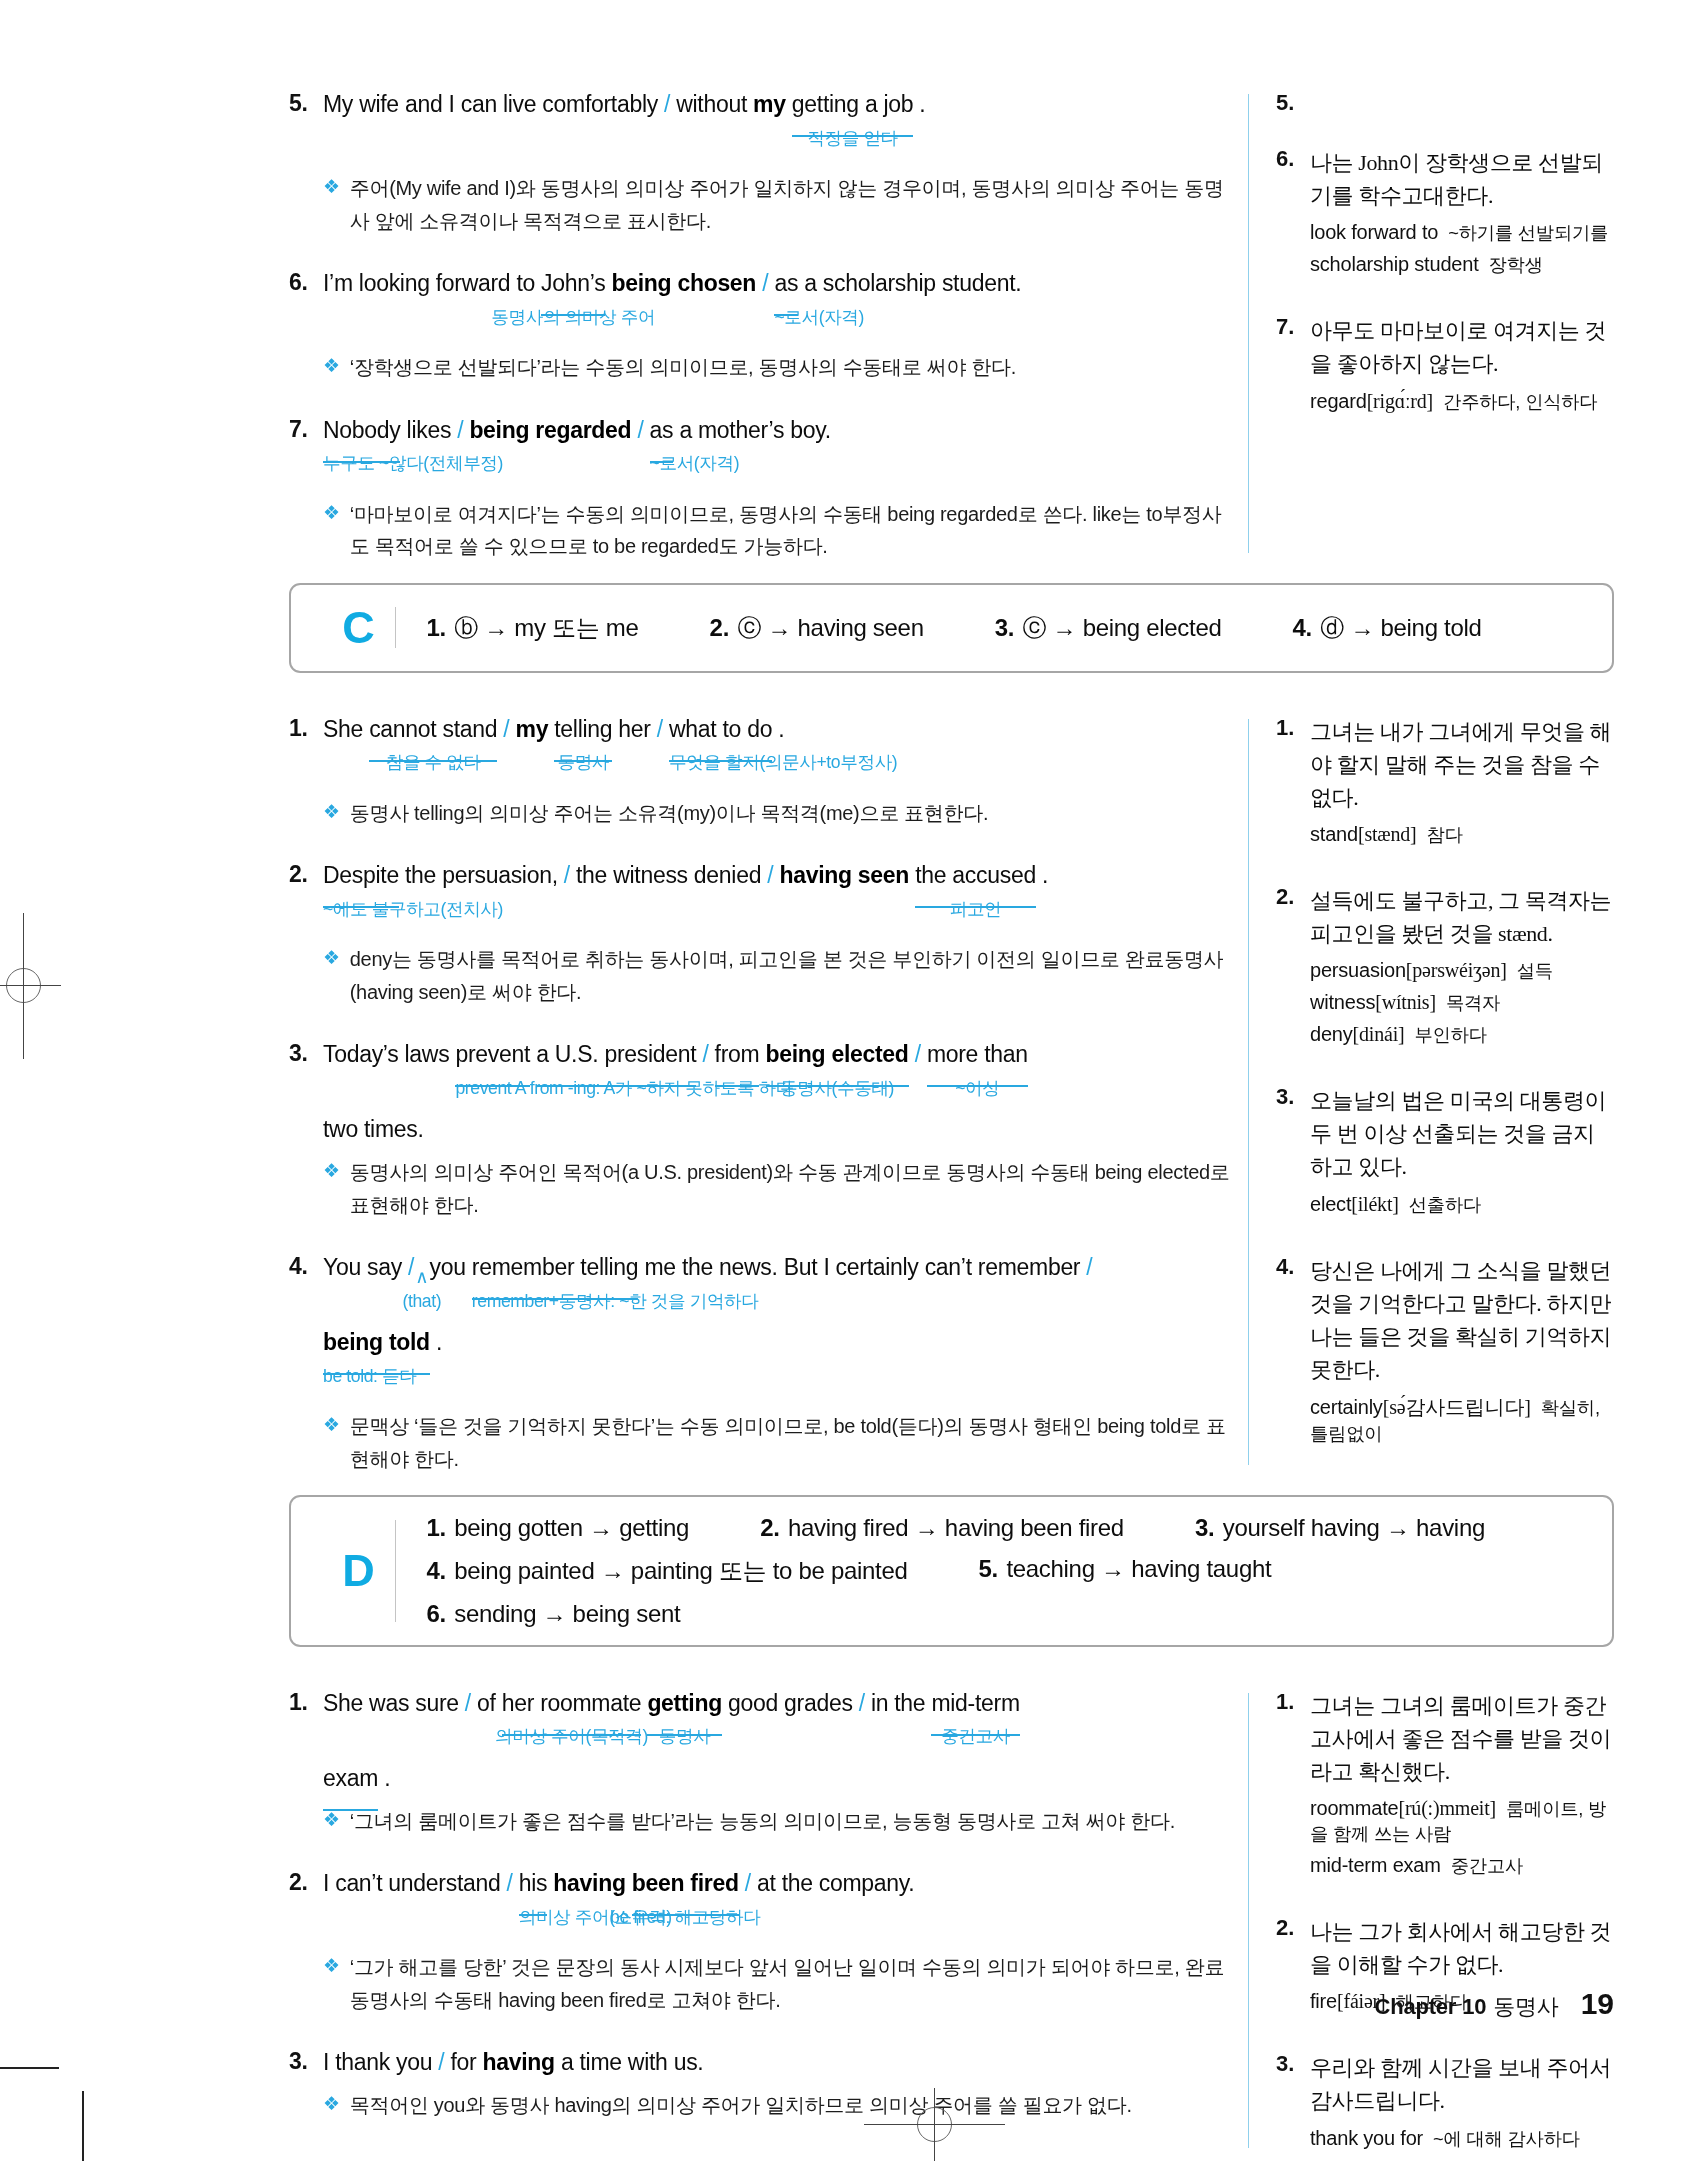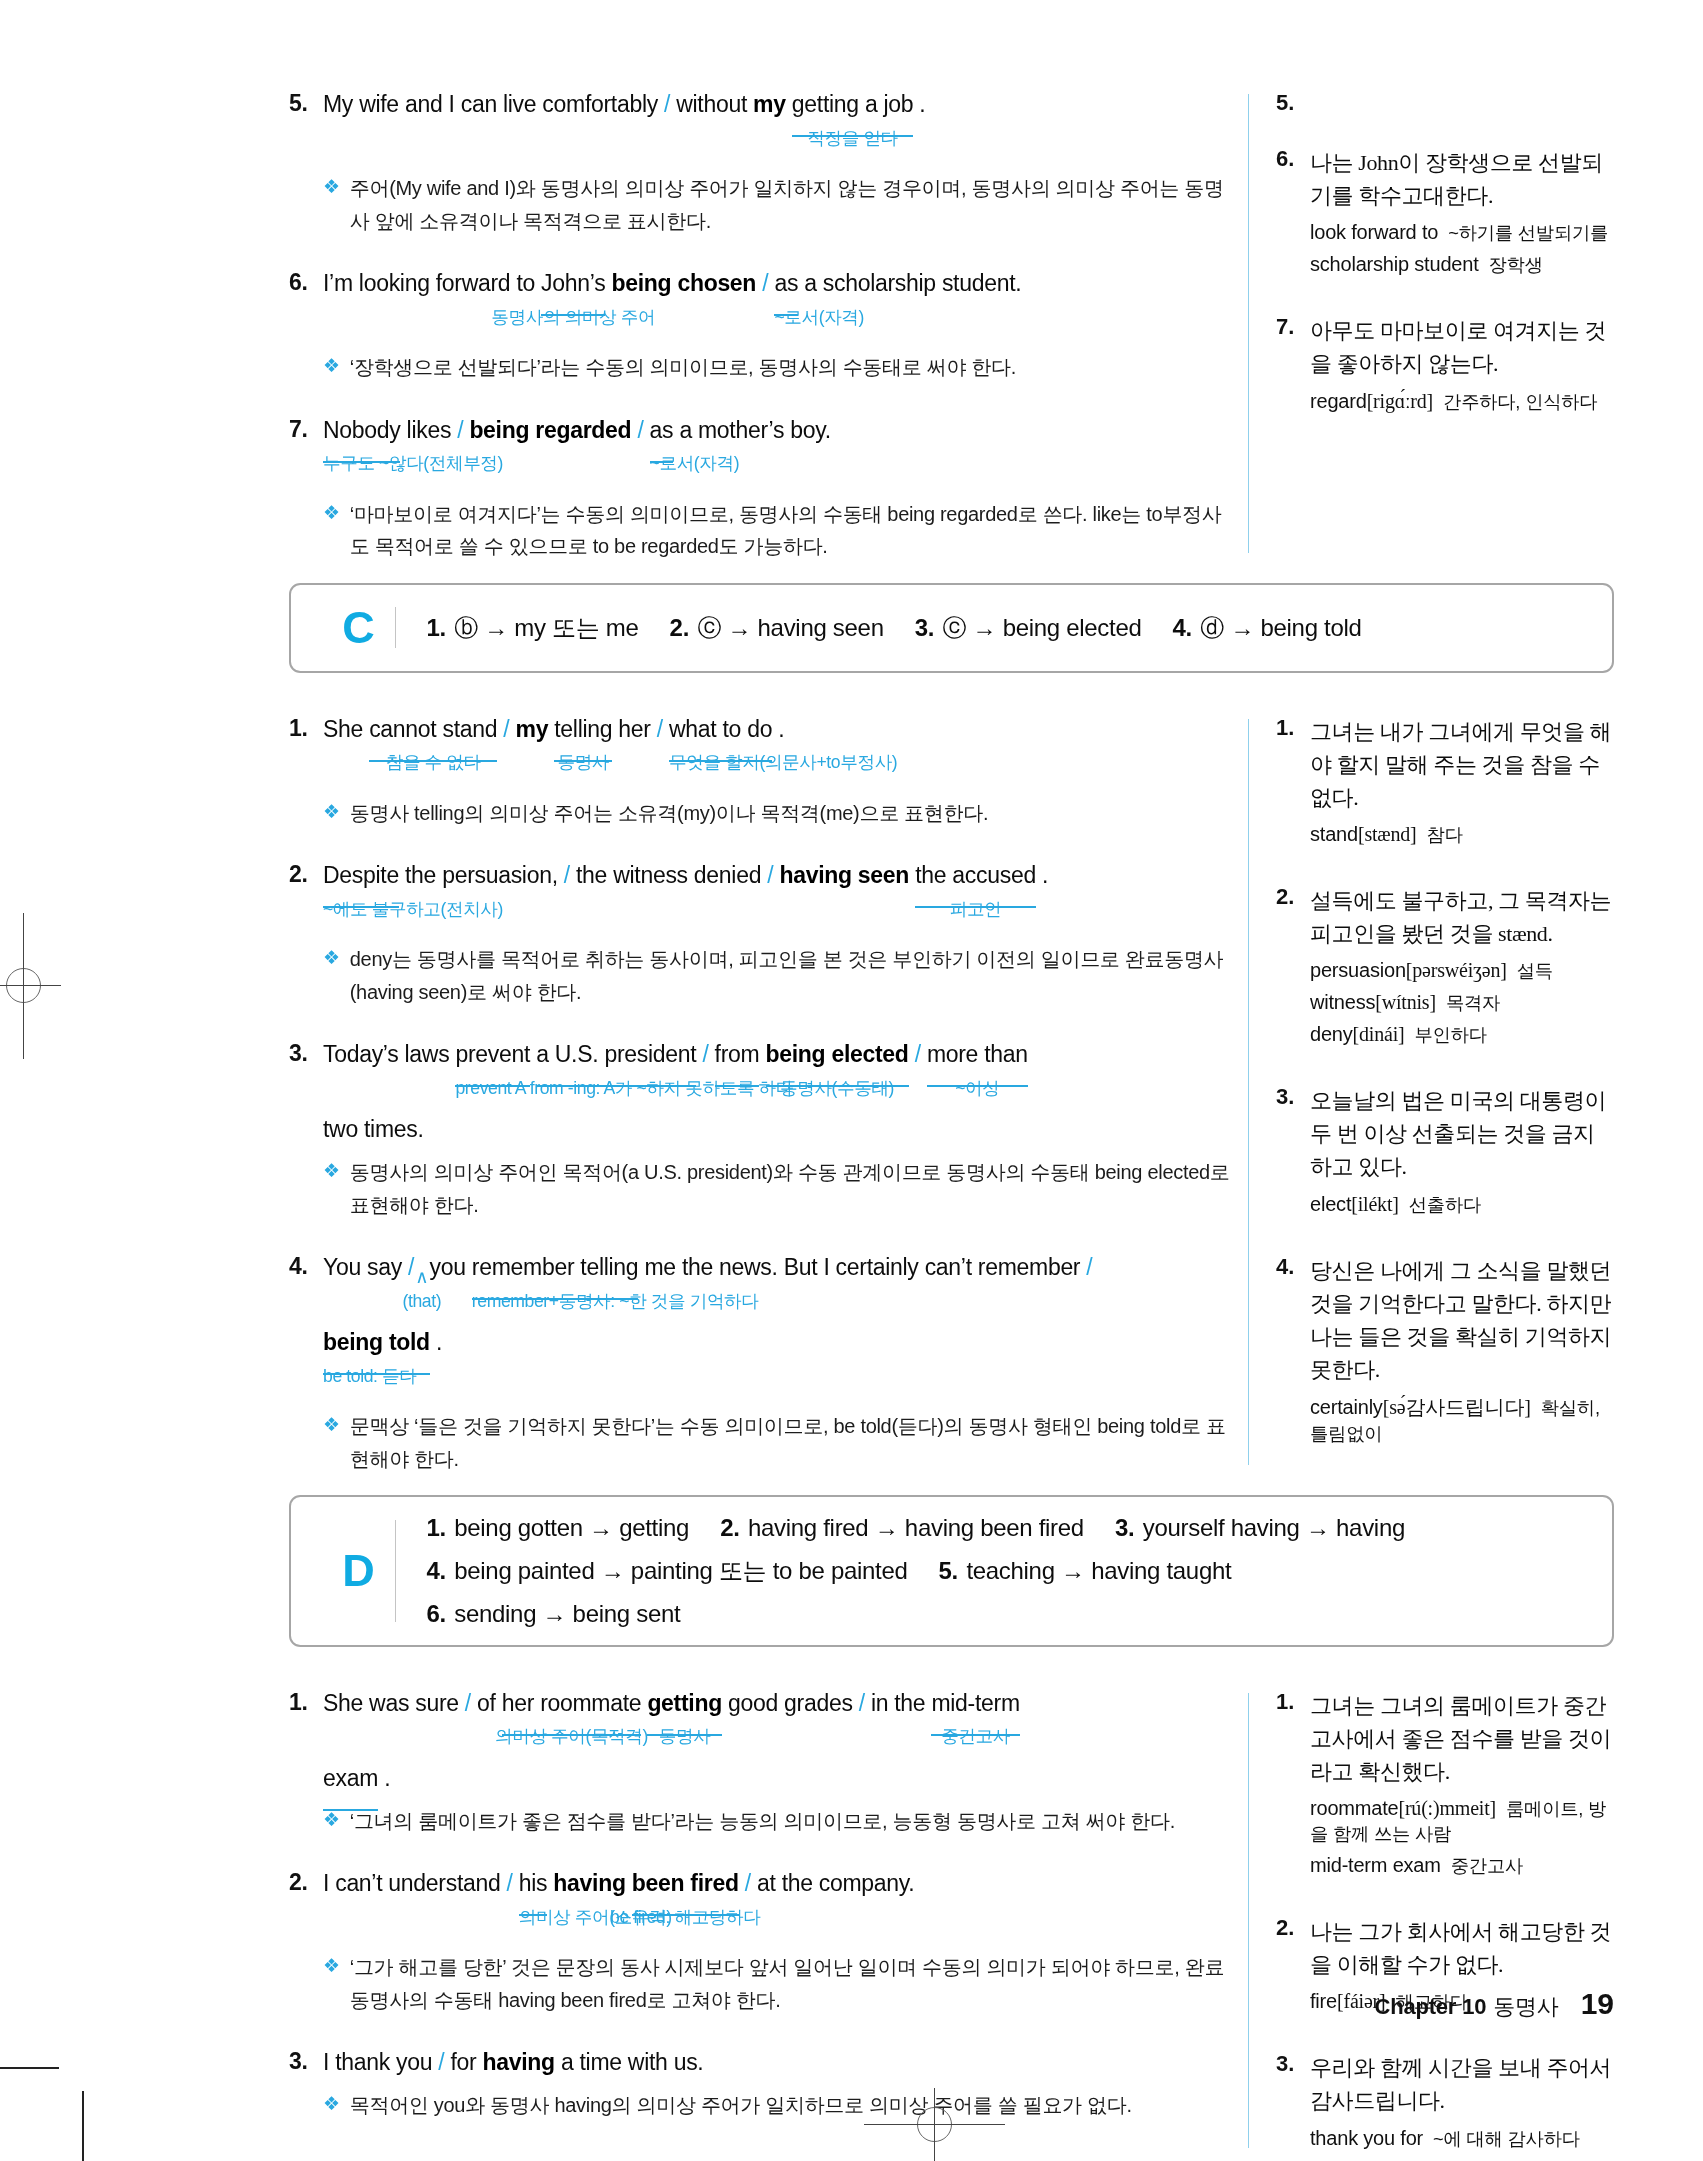--- a/index.html
+++ b/index.html
@@ -44,21 +44,21 @@
   .v-en{font-family:"Liberation Sans",sans-serif;}
   .v-pron{font-family:"Liberation Serif",serif;}
   .v-ko{font-size:18.3px;margin-left:10px;}
 
   
   .ans-box{box-sizing:border-box;width:1325px;border:2.1px solid #a6a6a6;border-radius:11.3px;
            display:flex;align-items:center;padding:17px 31px;margin:20px 0 42px 0;background:#fff;}
   .box-label{flex:none;width:73px;text-align:center;font-size:45px;font-weight:bold;color:#10abe2;}
   .box-divider{flex:none;width:1.4px;background:#c4c4c4;align-self:stretch;margin:5.6px 30px 5.6px 0;}
   .box-answers{display:flex;flex-direction:column;gap:12.7px;font-size:24px;letter-spacing:-0.3px;color:#0d0d0d;}
-  .ans-row{display:flex;gap:31px;flex-wrap:wrap;align-items:center;}
+  .ans-row{display:flex;gap:71px;flex-wrap:wrap;}
   .ans{white-space:nowrap;}
   .ans-num{font-weight:bold;margin-right:8.4px;}
 
   .sec-top{margin-bottom:14px;}
   .sec-c{margin-bottom:11.3px;}
 
   
   .footer{position:absolute;top:1987px;right:90px;display:flex;align-items:baseline;gap:22px;}
   .f-ch{font-size:22px;font-weight:bold;letter-spacing:-0.2px;}
   .f-subject{font-weight:normal;margin-left:7px;}

